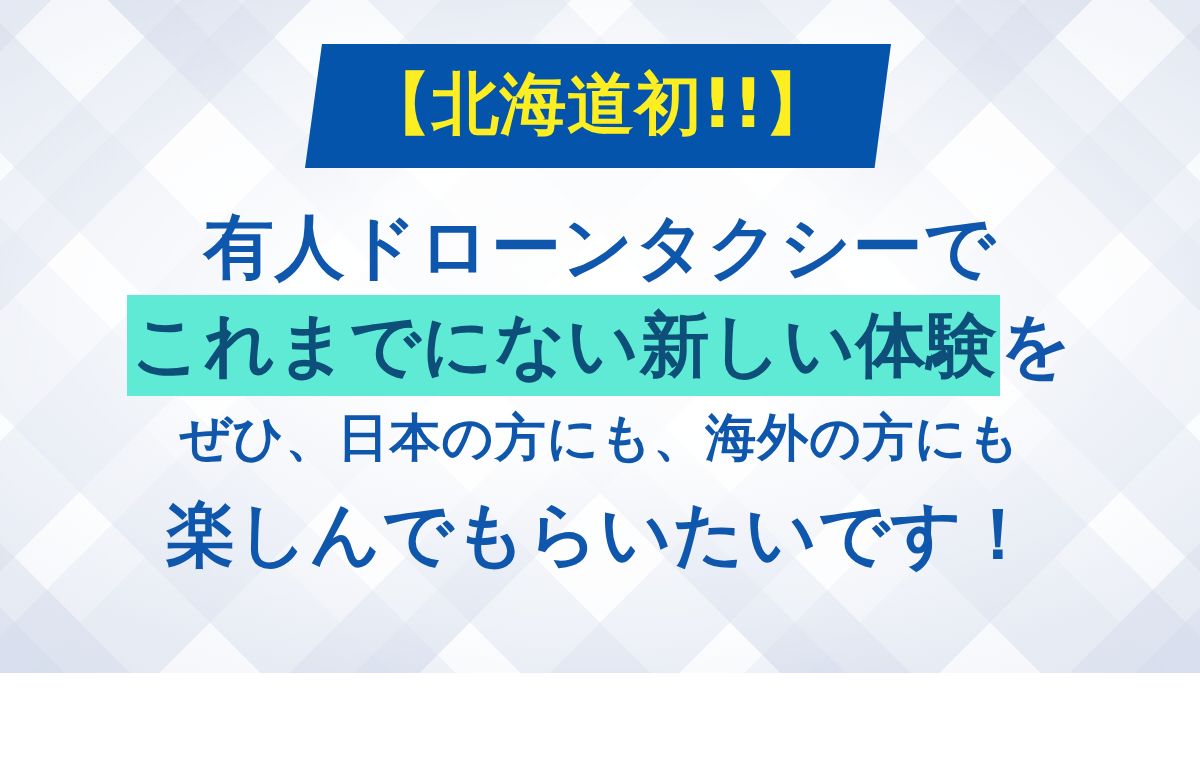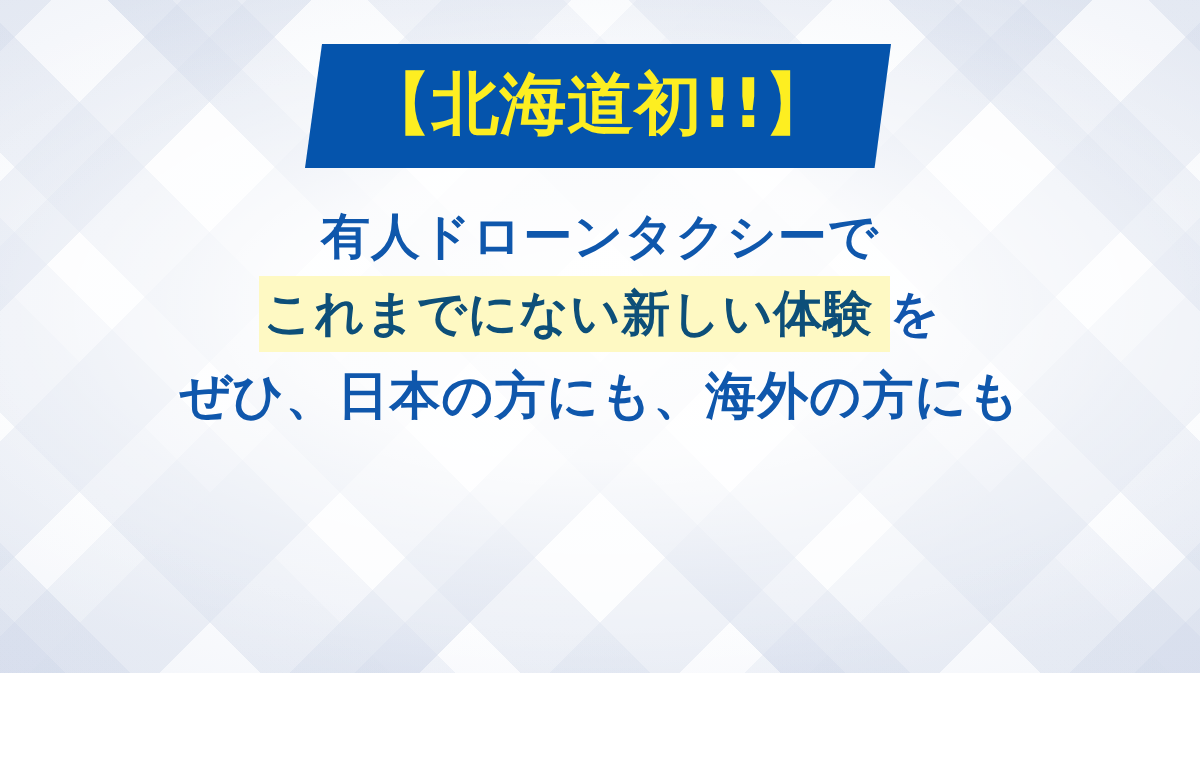--- a/index.html
+++ b/index.html
@@ -103,34 +103,34 @@
     width: 1200px;
     text-align: center;
     color: #0f57ac;
     font-weight: 700;
     line-height: 1;
   }
 
   .line {
     position: relative;
     white-space: nowrap;
-    font-size: 49px;
+    font-size: 70px;
     letter-spacing: 1px;
   }
 
   .line-1 { margin-top: 16px; }
   .line-2 { margin-top: 28px; }
   .line-3 { margin-top: 32px; font-size: 51px; }
   .line-4 { margin-top: 36px; }
 
   
   .hl {
-    background: #fef9c3;
+    background: #5eead4;
     color: #0d4f79;
-    padding: 9px 16px 10px 4px;
+    padding: 9px 2px 10px 4px;
     box-decoration-break: clone;
     -webkit-box-decoration-break: clone;
   }
 
   .tail {
     color: #1155ad;
   }
 </style>
 </head>
 <body>
@@ -152,16 +152,17 @@
   <div class="headline">
 
     <div class="line line-1">有人ドローンタクシーで</div>
 
     <div class="line line-2">
       <span class="hl">これまでにない新しい体験</span><span class="tail">を</span>
     </div>
 
     <div class="line line-3">ぜひ、日本の方にも、海外の方にも</div>
 
+    <div class="line line-4">楽しんでもらいたいです！</div>
 
   </div>
 
 </div>
 
 </body></html>

